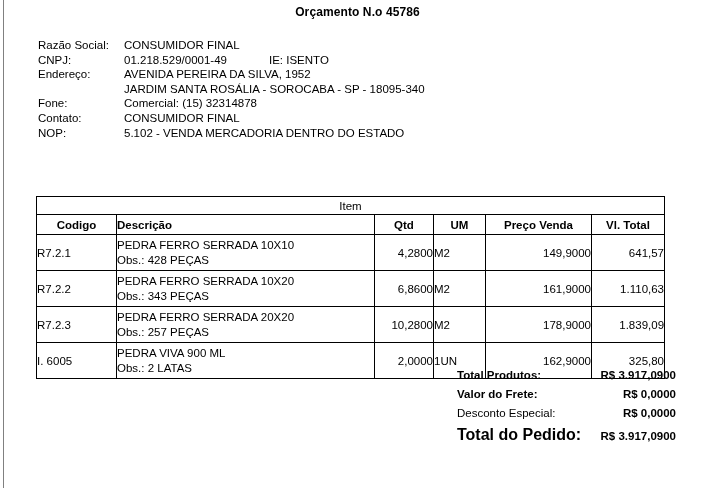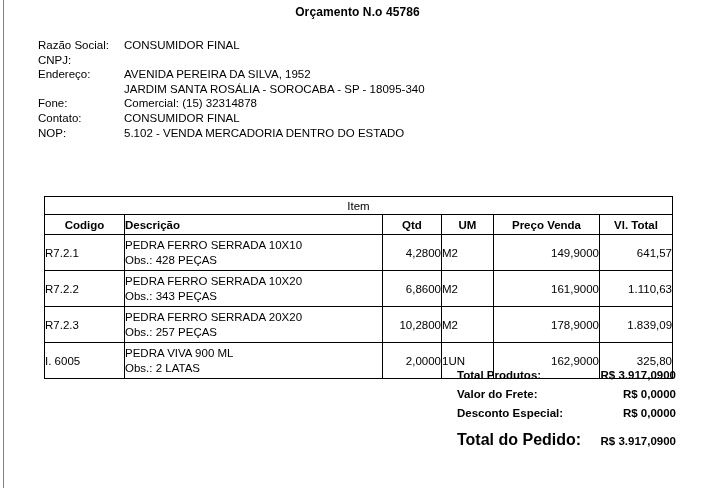--- a/index.html
+++ b/index.html
@@ -57,21 +57,21 @@
   }
   .cust-value {
     flex: 1 1 auto;
   }
   .b { font-weight: bold; }
   .ie-part { display: inline-block; margin-left: 42px; }
 
   
   #items-table {
     position: absolute;
-    left: 44px;
+    left: 36px;
     top: 196px;
     width: 628px;
     border-collapse: collapse;
     font-size: 11.5px;
     table-layout: fixed;
   }
   #items-table td, #items-table th {
     border: 1px solid #000000;
     padding: 0;
     vertical-align: middle;
@@ -123,25 +123,24 @@
     font-size: 11.5px;
   }
   .tot-row {
     display: flex;
     justify-content: space-between;
     align-items: baseline;
     height: 19px;
     white-space: nowrap;
   }
   .tot-label { font-weight: bold; }
-  .tot-label.plain { font-weight: bold; }
+  .tot-label.plain { font-weight: normal; }
   .tot-value { font-weight: bold; text-align: right; }
   .tot-row.grand {
     height: 24px;
-    margin-top: 5px;
     align-items: baseline;
   }
   .tot-row.grand .tot-label {
     font-size: 16px;
     font-weight: bold;
   }
   .tot-row.grand .tot-value {
     font-size: 11.5px;
   }
 </style>
@@ -155,20 +154,21 @@
 <div id="customer-block">
 
 
   <div class="cust-row">
     <span class="cust-label">Razão Social:</span>
     <span class="cust-value">CONSUMIDOR FINAL</span>
   </div>
 
   <div class="cust-row">
     <span class="cust-label">CNPJ:</span>
+    <span class="cust-value"><span>01.218.529/0001-49</span><span class="ie-part">IE:  ISENTO</span></span>
   </div>
 
   <div class="cust-row">
     <span class="cust-label">Endereço:</span>
     <span class="cust-value">AVENIDA PEREIRA DA SILVA, 1952</span>
   </div>
 
   <div class="cust-row">
     <span class="cust-label"></span>
     <span class="cust-value">JARDIM SANTA ROSÁLIA - SOROCABA - SP - 18095-340</span>

